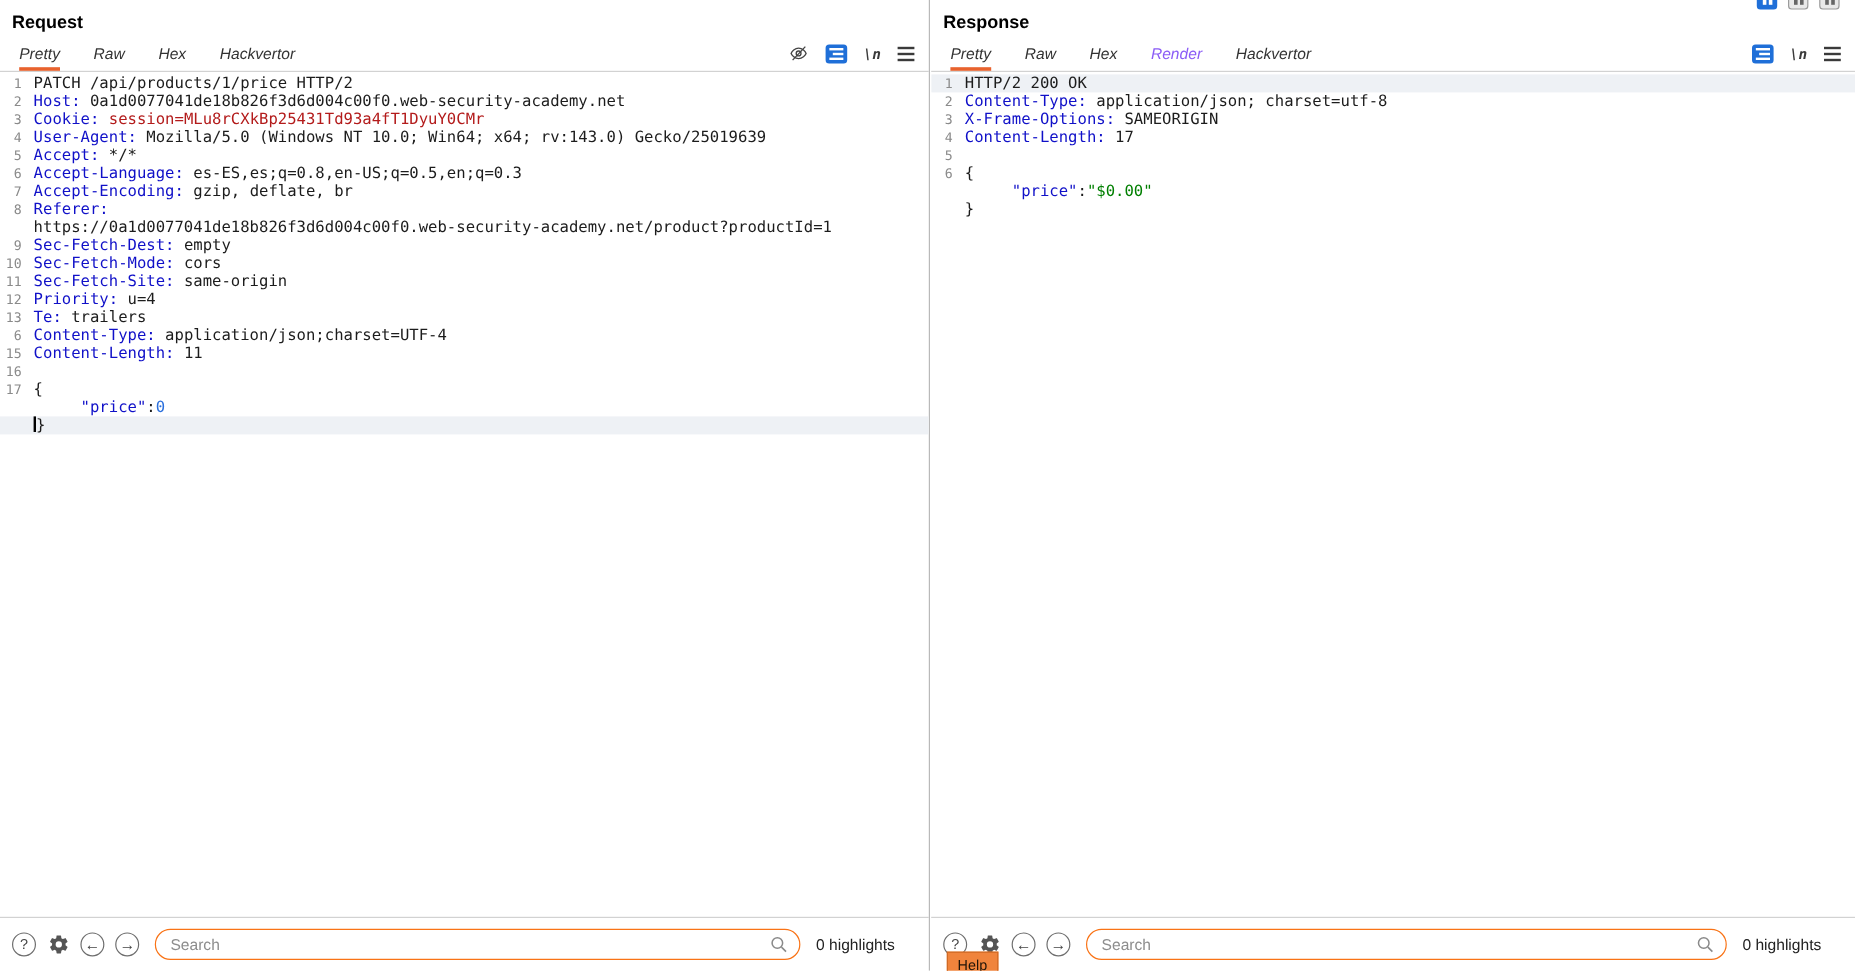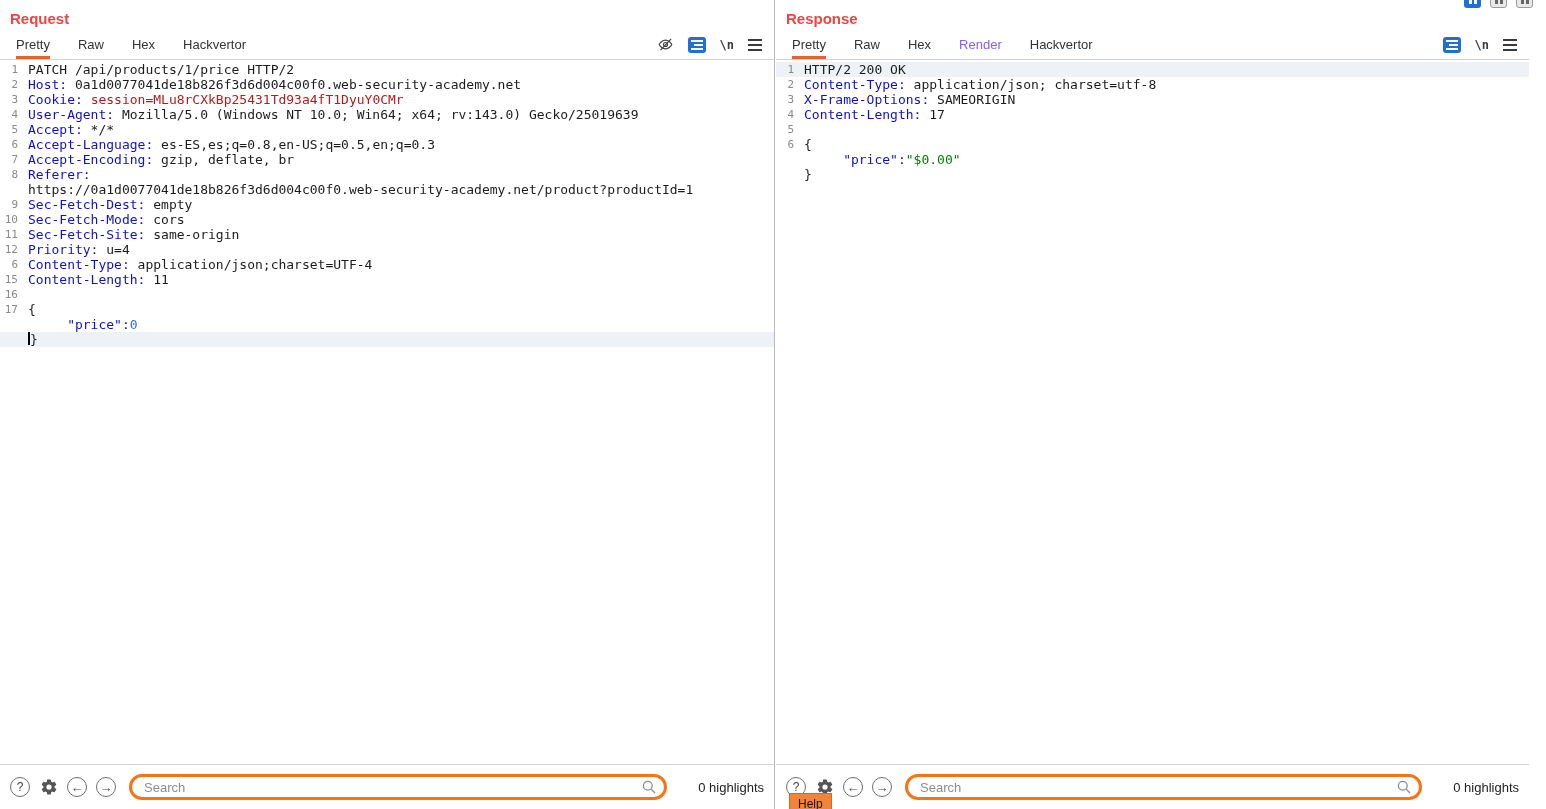--- a/index.html
+++ b/index.html
@@ -7,25 +7,25 @@
   body {
     width:1546px; height:809px;
     background:#ffffff;
     font-family:"Liberation Sans", sans-serif;
     overflow:hidden;
     position:relative;
     --accent:#e8622d;
   }
   .panel { position:absolute; top:0; bottom:0; display:flex; flex-direction:column; background:#fff; }
   .panel.left  { left:0; width:775px; border-right:1px solid #b9b9b9; }
-  .panel.right { left:776px; right:17px;border-radius:11px; }
-
-  .panel-title { height:30px; padding:10px 0 0 10px; font-size:15px; font-weight:bold; color:#ef4444; }
-
-  .tabbar { height:30px; display:flex; align-items:stretch; padding-left:16px; border-bottom:1px solid #d2d2d2; position:relative; }
+  .panel.right { left:776px; right:0;border-radius:11px; }
+
+  .panel-title { height:30px; padding:10px 0 0 10px; font-size:15px; font-weight:bold; color:#000000; }
+
+  .tabbar { height:30px; display:flex; align-items:stretch; padding-left:16px; border-bottom:1px solid #d2d2d2; position:relative;font-style:italic; }
   .tab { display:flex; align-items:center; margin-right:28px; font-size:13px; color:#333; cursor:default;
          border-bottom:3px solid transparent; padding-top:3px; }
   .tab.selected { border-bottom-color:var(--accent,#e8622d); }
   .tab.disabled { color:#8b5cf6; }
   .tab-icons { margin-left:auto; display:flex; align-items:center; gap:14px; padding-right:12px; }
   .tbtn { display:flex; align-items:center; justify-content:center; height:18px; }
   .blue-ic { width:18px; height:16px; background:#1f6fd8; border-radius:3px; display:flex; align-items:center; justify-content:center; }
   .nl-ic { font-family:"DejaVu Sans Mono", monospace; font-size:12px; font-weight:bold; color:#3a3a3a; }
 
   .code-area { flex:1; overflow:hidden; padding-top:2px;
@@ -40,25 +40,25 @@
   .seg-g { color:var(--c-g,#007f00); }
   .seg-n { color:var(--c-n,#2a6fdd); }
   .cursor { display:inline-block; width:2px; height:13px; background:#000; vertical-align:text-top; }
 
   .footer { height:45px; border-top:1px solid #d2d2d2; display:flex; align-items:center; padding:0 10px; gap:9px; }
   .circle-btn { width:20px; height:20px; border:1.5px solid #6e6e6e; border-radius:50%;
     display:flex; align-items:center; justify-content:center; font-size:12px; color:#444; flex-shrink:0; }
   .circle-btn.arrow { font-size:13px; }
   .gear-btn { width:19px; height:19px; display:flex; align-items:center; justify-content:center; flex-shrink:0; }
   .search-wrap { flex:1; position:relative; margin:0 4px; }
-  .search-wrap input { width:100%; height:26px; border:3px solid #f97316; border-radius:13px;
+  .search-wrap input { width:100%; height:26px; border:1px solid #f97316; border-radius:13px;
     padding:0 32px 0 12px; font-size:13px; color:#333; outline:none; font-family:"Liberation Sans",sans-serif; }
   .search-wrap input::placeholder { color:#8d8d8d; }
   .mag { position:absolute; right:10px; top:5px; }
-  .highlights { font-size:13px; color:#222; white-space:nowrap; width:84px; flex-shrink:0;text-align:right; }
+  .highlights { font-size:13px; color:#222; white-space:nowrap; width:84px; flex-shrink:0; }
 
   .win-controls { position:absolute; top:-7px; right:13px; display:flex; gap:9px; z-index:5; }
   .win-ic { width:17px; height:15px; border-radius:3px; display:flex; align-items:center; justify-content:center; gap:2px; }
   .win-ic.active { background:#1f6fd8; }
   .win-ic.plain { background:#e9e9e9; border:1px solid #9b9b9b; }
   .win-ic .bar { width:3px; height:7px; }
   .win-ic.active .bar { background:#fff; }
   .win-ic.plain .bar { background:#666; }
 
   .help-tip { position:absolute; left:789px; top:793px; background:#f0843c; border:1px solid #d06a24;
@@ -108,20 +108,21 @@
       <div class="code-row"><span class="gutter">4</span><span class="code-text"><span class="seg-h">User-Agent:</span><span class="seg-p"> Mozilla/5.0 (Windows NT 10.0; Win64; x64; rv:143.0) Gecko/25019639</span></span></div>
       <div class="code-row"><span class="gutter">5</span><span class="code-text"><span class="seg-h">Accept:</span><span class="seg-p"> */*</span></span></div>
       <div class="code-row"><span class="gutter">6</span><span class="code-text"><span class="seg-h">Accept-Language:</span><span class="seg-p"> es-ES,es;q=0.8,en-US;q=0.5,en;q=0.3</span></span></div>
       <div class="code-row"><span class="gutter">7</span><span class="code-text"><span class="seg-h">Accept-Encoding:</span><span class="seg-p"> gzip, deflate, br</span></span></div>
       <div class="code-row"><span class="gutter">8</span><span class="code-text"><span class="seg-h">Referer:</span></span></div>
       <div class="code-row"><span class="gutter"></span><span class="code-text"><span class="seg-p">https://0a1d0077041de18b826f3d6d004c00f0.web-security-academy.net/product?productId=1</span></span></div>
       <div class="code-row"><span class="gutter">9</span><span class="code-text"><span class="seg-h">Sec-Fetch-Dest:</span><span class="seg-p"> empty</span></span></div>
       <div class="code-row"><span class="gutter">10</span><span class="code-text"><span class="seg-h">Sec-Fetch-Mode:</span><span class="seg-p"> cors</span></span></div>
       <div class="code-row"><span class="gutter">11</span><span class="code-text"><span class="seg-h">Sec-Fetch-Site:</span><span class="seg-p"> same-origin</span></span></div>
       <div class="code-row"><span class="gutter">12</span><span class="code-text"><span class="seg-h">Priority:</span><span class="seg-p"> u=4</span></span></div>
+      <div class="code-row"><span class="gutter">13</span><span class="code-text"><span class="seg-h">Te:</span><span class="seg-p"> trailers</span></span></div>
       <div class="code-row"><span class="gutter">6</span><span class="code-text"><span class="seg-h">Content-Type:</span><span class="seg-p"> application/json;charset=UTF-4</span></span></div>
       <div class="code-row"><span class="gutter">15</span><span class="code-text"><span class="seg-h">Content-Length:</span><span class="seg-p"> 11</span></span></div>
       <div class="code-row"><span class="gutter">16</span><span class="code-text"></span></div>
       <div class="code-row"><span class="gutter">17</span><span class="code-text"><span class="seg-p">{</span></span></div>
       <div class="code-row"><span class="gutter"></span><span class="code-text"><span class="seg-h">     "price"</span><span class="seg-p">:</span><span class="seg-n">0</span></span></div>
       <div class="code-row hl"><span class="gutter"></span><span class="code-text"><span class="cursor"></span><span class="seg-p">}</span></span></div>
     </div>
 
   <div class="footer">
     <span class="circle-btn">?</span>

